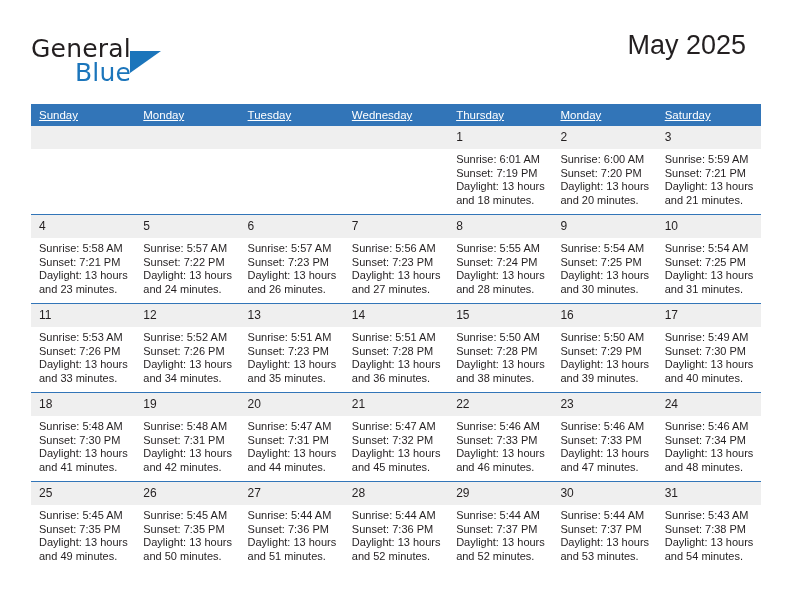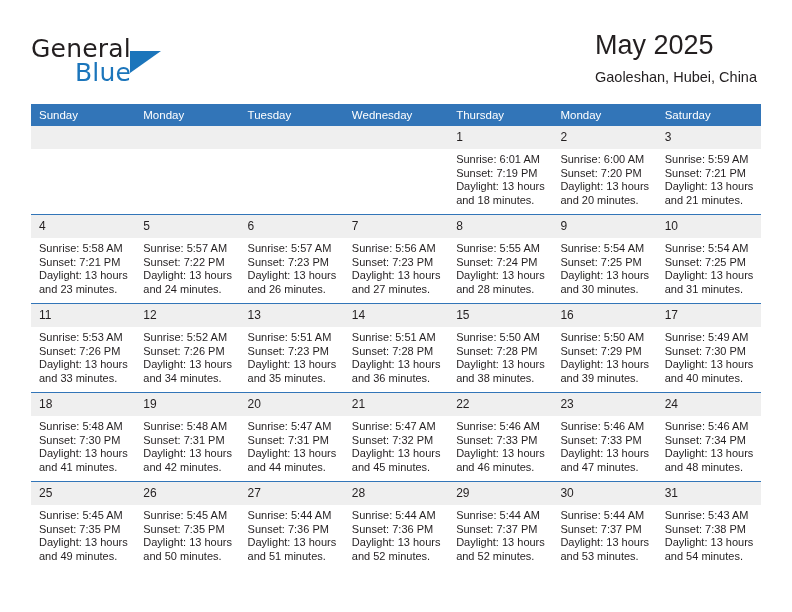--- a/index.html
+++ b/index.html
@@ -59,23 +59,23 @@
     left: 99px;
     top: 17px;
     width: 0;
     height: 0;
     border-left: 31px solid #1b75bb;
     border-bottom: 22px solid transparent;
   }
 
   .title-block {
     position: absolute;
-    right: 4px;
+    right: 15px;
     top: 0;
-    text-align: left;
+    text-align: center;
   }
   .cal-title {
     font-size: 27px;
     color: #231f20;
     line-height: 34px;
     white-space: nowrap;
     font-family: "Liberation Sans", sans-serif;
   }
   .cal-subtitle {
     margin-top: 6px;
@@ -98,20 +98,21 @@
   .calendar th {
     background: #3275b8;
     color: #ffffff;
     font-size: 11.5px;
     font-weight: normal;
     text-align: left;
     padding: 5px 0 5px 8px;
     height: 12px;
     border: 0;
     font-family: "Liberation Sans", sans-serif;
+    text-decoration: underline;
   }
   .calendar td {
     vertical-align: top;
     padding: 0;
     border: 0;
     border-top: 1px solid #3275b8;
     height: 88px;
     width: 104.28px;
     background: #ffffff;
   }
@@ -147,21 +148,20 @@
 <div class="page">
 
   <div class="header">
     <div class="brand">
       <span class="brand-general">General</span>
       <span class="brand-triangle"></span>
       <span class="brand-blue">Blue</span>
     </div>
     <div class="title-block">
       <div class="cal-title">May 2025</div>
-      <div class="cal-subtitle">Gaoleshan, Hubei, China</div>
     </div>
   </div>
 
   <table class="calendar">
     <thead>
       <tr>
         <th>Sunday</th>
         <th>Monday</th>
         <th>Tuesday</th>
         <th>Wednesday</th>

